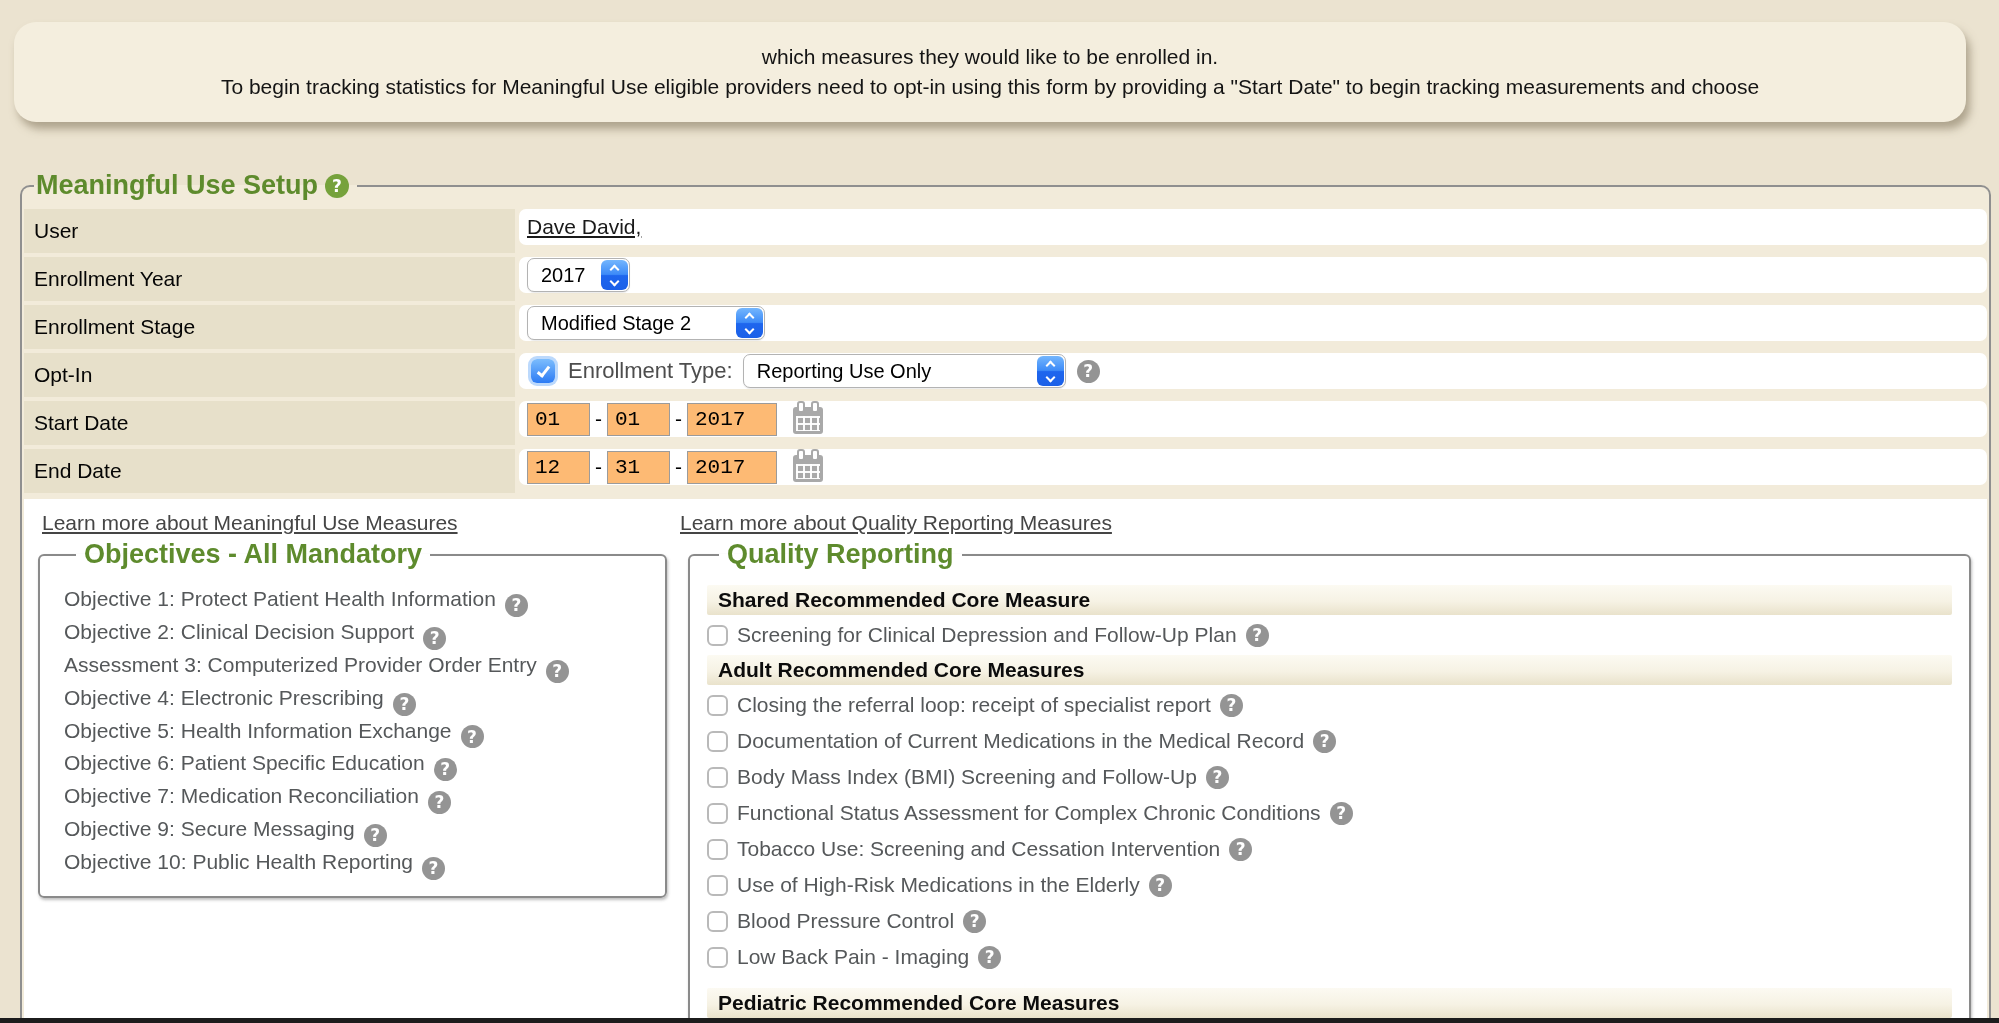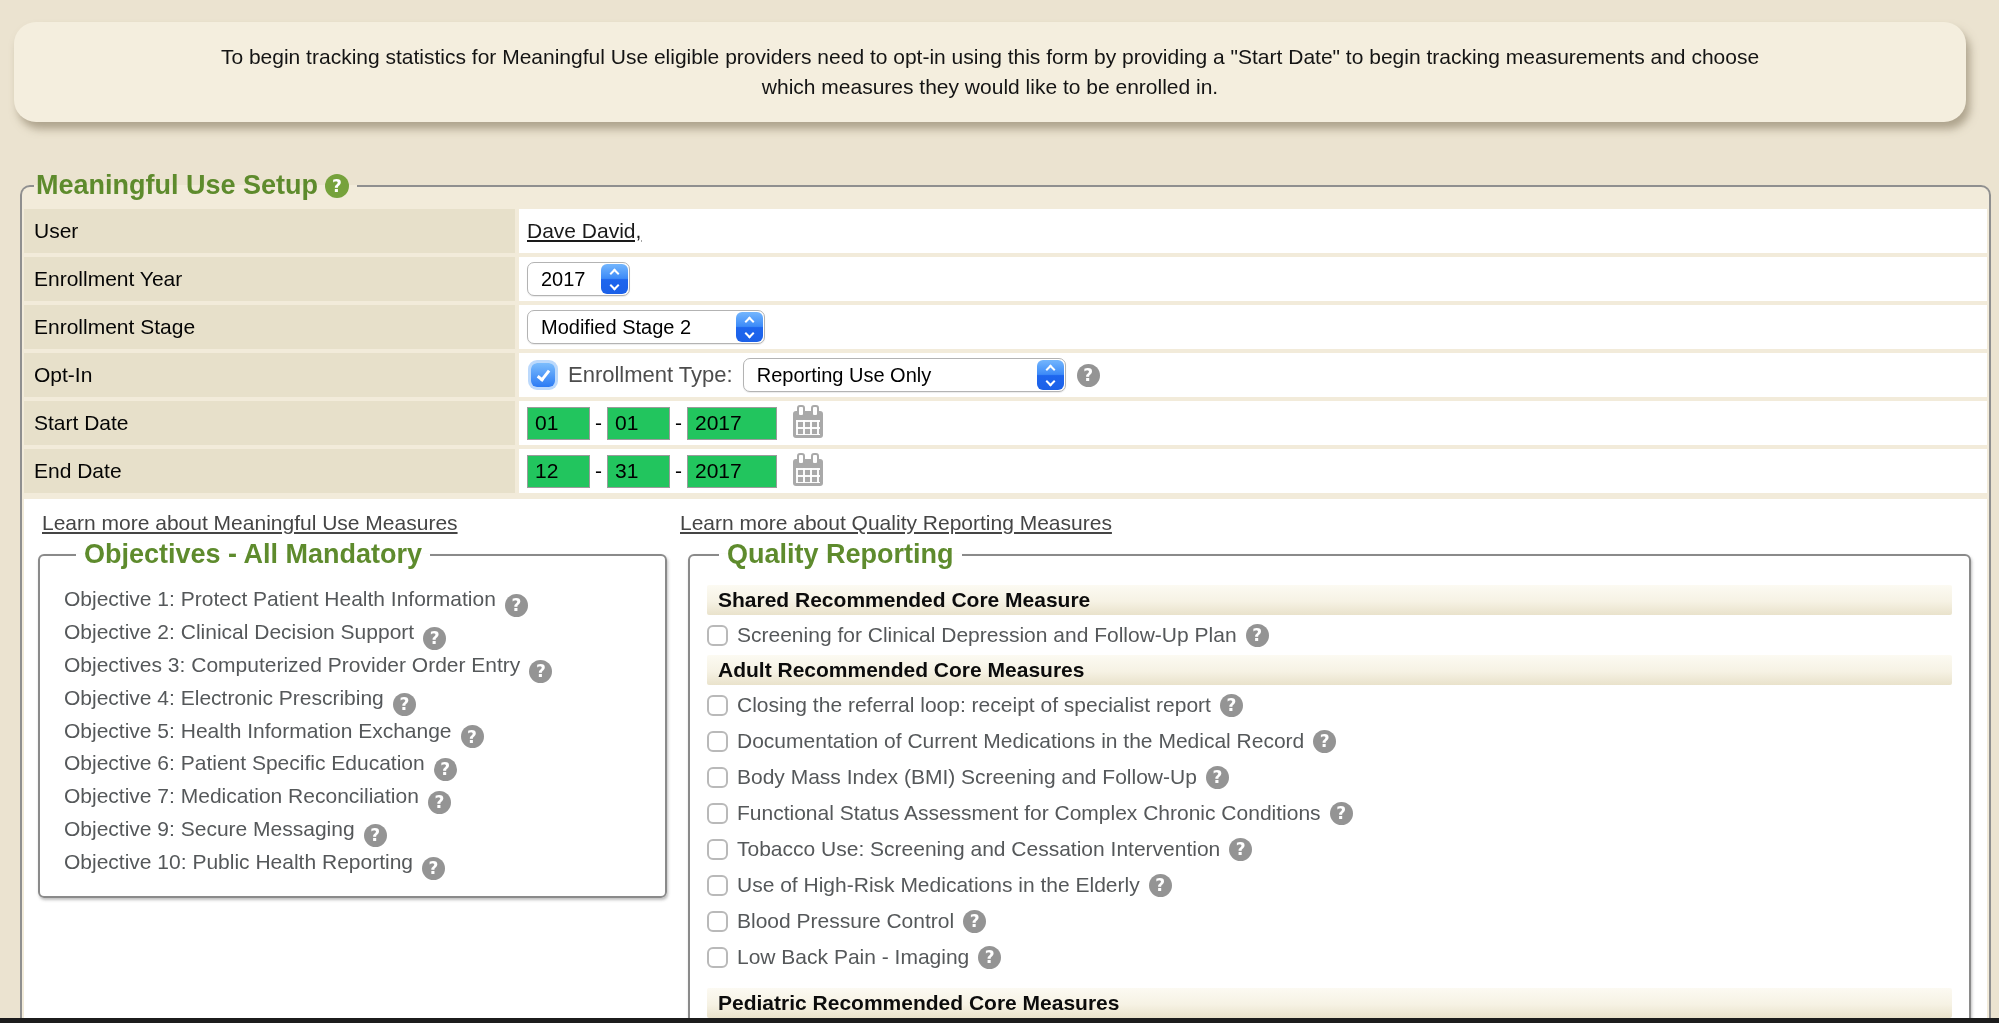--- a/index.html
+++ b/index.html
@@ -38,22 +38,22 @@
   
   .mu-table {
     display:grid; grid-template-columns:491px 1fr; gap:4px;
     margin:8px 2px 0 2px;
   }
   .cell-label {
     background:#e7e0ca; height:44px; display:flex; align-items:center;
     padding-left:10px; font-size:21px; color:#050505;
   }
   .cell-value {
-    background:#ffffff; height:44px; display:flex; align-items:center;
-    padding-left:8px; font-size:21px;
+    background:#ffffff; height:36px; display:flex; align-items:center;
+    padding-left:8px; font-size:21px;border-radius:7px;
   }
   .user-link { color:#1a1a1a; text-decoration:underline; cursor:pointer; }
 
   
   .sel {
     display:inline-flex; align-items:stretch; height:34px;
     background:#fff; border:1px solid #b3b3b3; border-radius:7px;
     box-shadow:0 1px 1px rgba(0,0,0,.08); overflow:hidden; cursor:default;
   }
   .sel .txt { display:flex; align-items:center; padding:0 14px 0 13px; font-size:20px; color:#000; white-space:nowrap; }
@@ -73,22 +73,22 @@
     box-shadow:0 0 0 3px #bcd9fc;
     display:flex; align-items:center; justify-content:center;
     margin-left:4px; cursor:pointer;
   }
   .cbc .mark { width:7px; height:13px; border:solid #fff; border-width:0 3px 3px 0; transform:rotate(38deg); margin-top:-2px; }
 
   .etype-label { color:#4d4d4d; margin-left:13px; margin-right:10px; font-size:22px; }
 
   
   .din {
-    width:63px; height:33px; border:1.5px solid #9b9b9b; background:#22c55e;
-    font-family:Liberation Sans, sans-serif; font-size:21px; color:#000;
+    width:63px; height:33px; border:1.5px solid #9b9b9b; background:#fdba74;
+    font-family:Liberation Mono, monospace; font-size:21px; color:#000;
     padding:0 0 0 7px; margin:0;
   }
   .din.year { width:90px; }
   .dsep { margin:0 5px; color:#000; font-size:21px; }
 
   
   .cal { position:relative; width:30px; height:27px; margin-left:16px; margin-top:3px; background:#a9a9a9; border-radius:3px; cursor:pointer; }
   .cal::before, .cal::after {
     content:""; position:absolute; top:-6px; width:4px; height:8px;
     border:2.5px solid #a9a9a9; border-radius:3px; background:#fff;
@@ -155,22 +155,22 @@
     background:#fff; margin-right:9px; cursor:pointer;
   }
   .m-item .qi { margin-left:9px; }
 
   .bottom-edge { position:absolute; left:0; bottom:0; width:100%; height:5px; background:#1c1c1c; }
 </style>
 </head>
 <body>
 
 <div class="banner">
+  <div>which measures they would like to be enrolled in.</div>
   <div>To begin tracking statistics for Meaningful Use eligible providers need to opt-in using this form by providing a "Start Date" to begin tracking measurements and choose</div>
-  <div>which measures they would like to be enrolled in.</div>
 </div>
 
 <fieldset class="outer">
   <legend>
     <span>Meaningful Use Setup</span>
     <span class="qi green">?</span>
   </legend>
 
   <div class="mu-table">
 
@@ -248,21 +248,21 @@
       <span class="learn-link qr">Learn more about Quality Reporting Measures</span>
     </div>
 
     <div class="cols">
 
       <fieldset class="inner objectives">
         <legend>Objectives - All Mandatory</legend>
         <ul class="obj-list">
           <li><span>Objective 1: Protect Patient Health Information</span><span class="qi inline">?</span></li>
           <li><span>Objective 2: Clinical Decision Support</span><span class="qi inline">?</span></li>
-          <li><span>Objectives 3: Computerized Provider Order Entry</span><span class="qi inline">?</span></li>
+          <li><span>Assessment 3: Computerized Provider Order Entry</span><span class="qi inline">?</span></li>
           <li><span>Objective 4: Electronic Prescribing</span><span class="qi inline">?</span></li>
           <li><span>Objective 5: Health Information Exchange</span><span class="qi inline">?</span></li>
           <li><span>Objective 6: Patient Specific Education</span><span class="qi inline">?</span></li>
           <li><span>Objective 7: Medication Reconciliation</span><span class="qi inline">?</span></li>
           <li><span>Objective 9: Secure Messaging</span><span class="qi inline">?</span></li>
           <li><span>Objective 10: Public Health Reporting</span><span class="qi inline">?</span></li>
         </ul>
       </fieldset>
 
       <fieldset class="inner quality">

